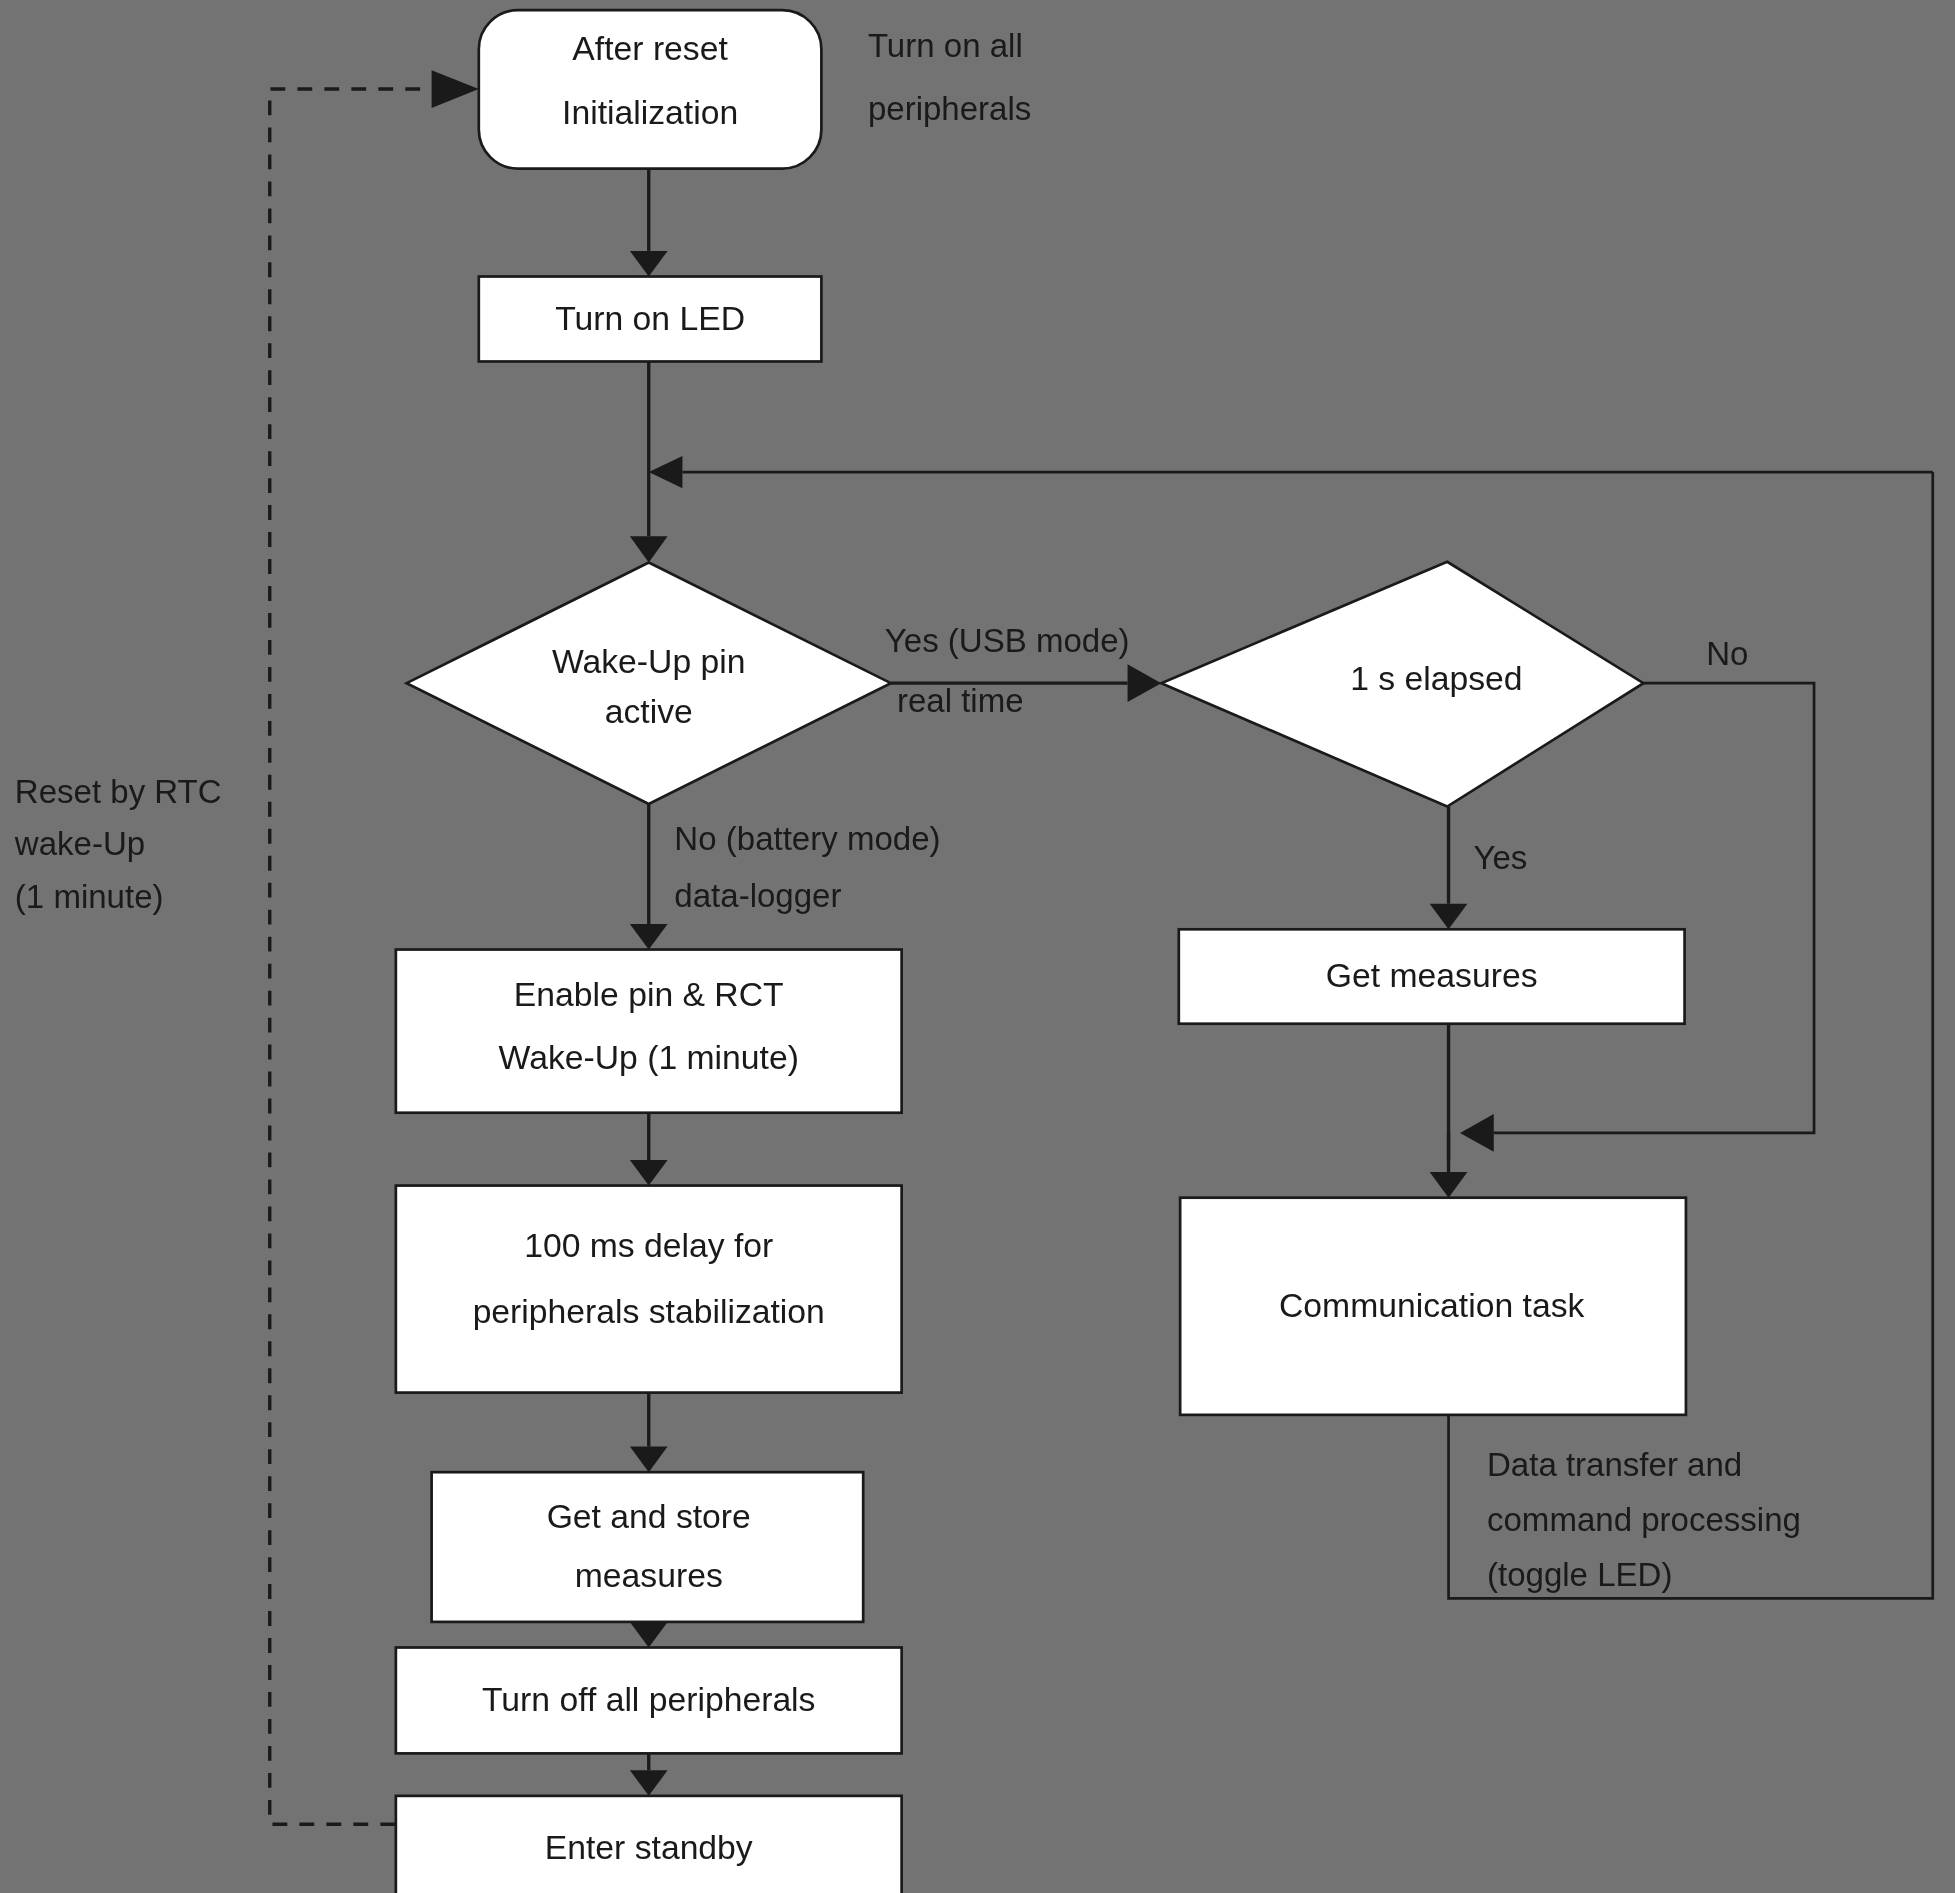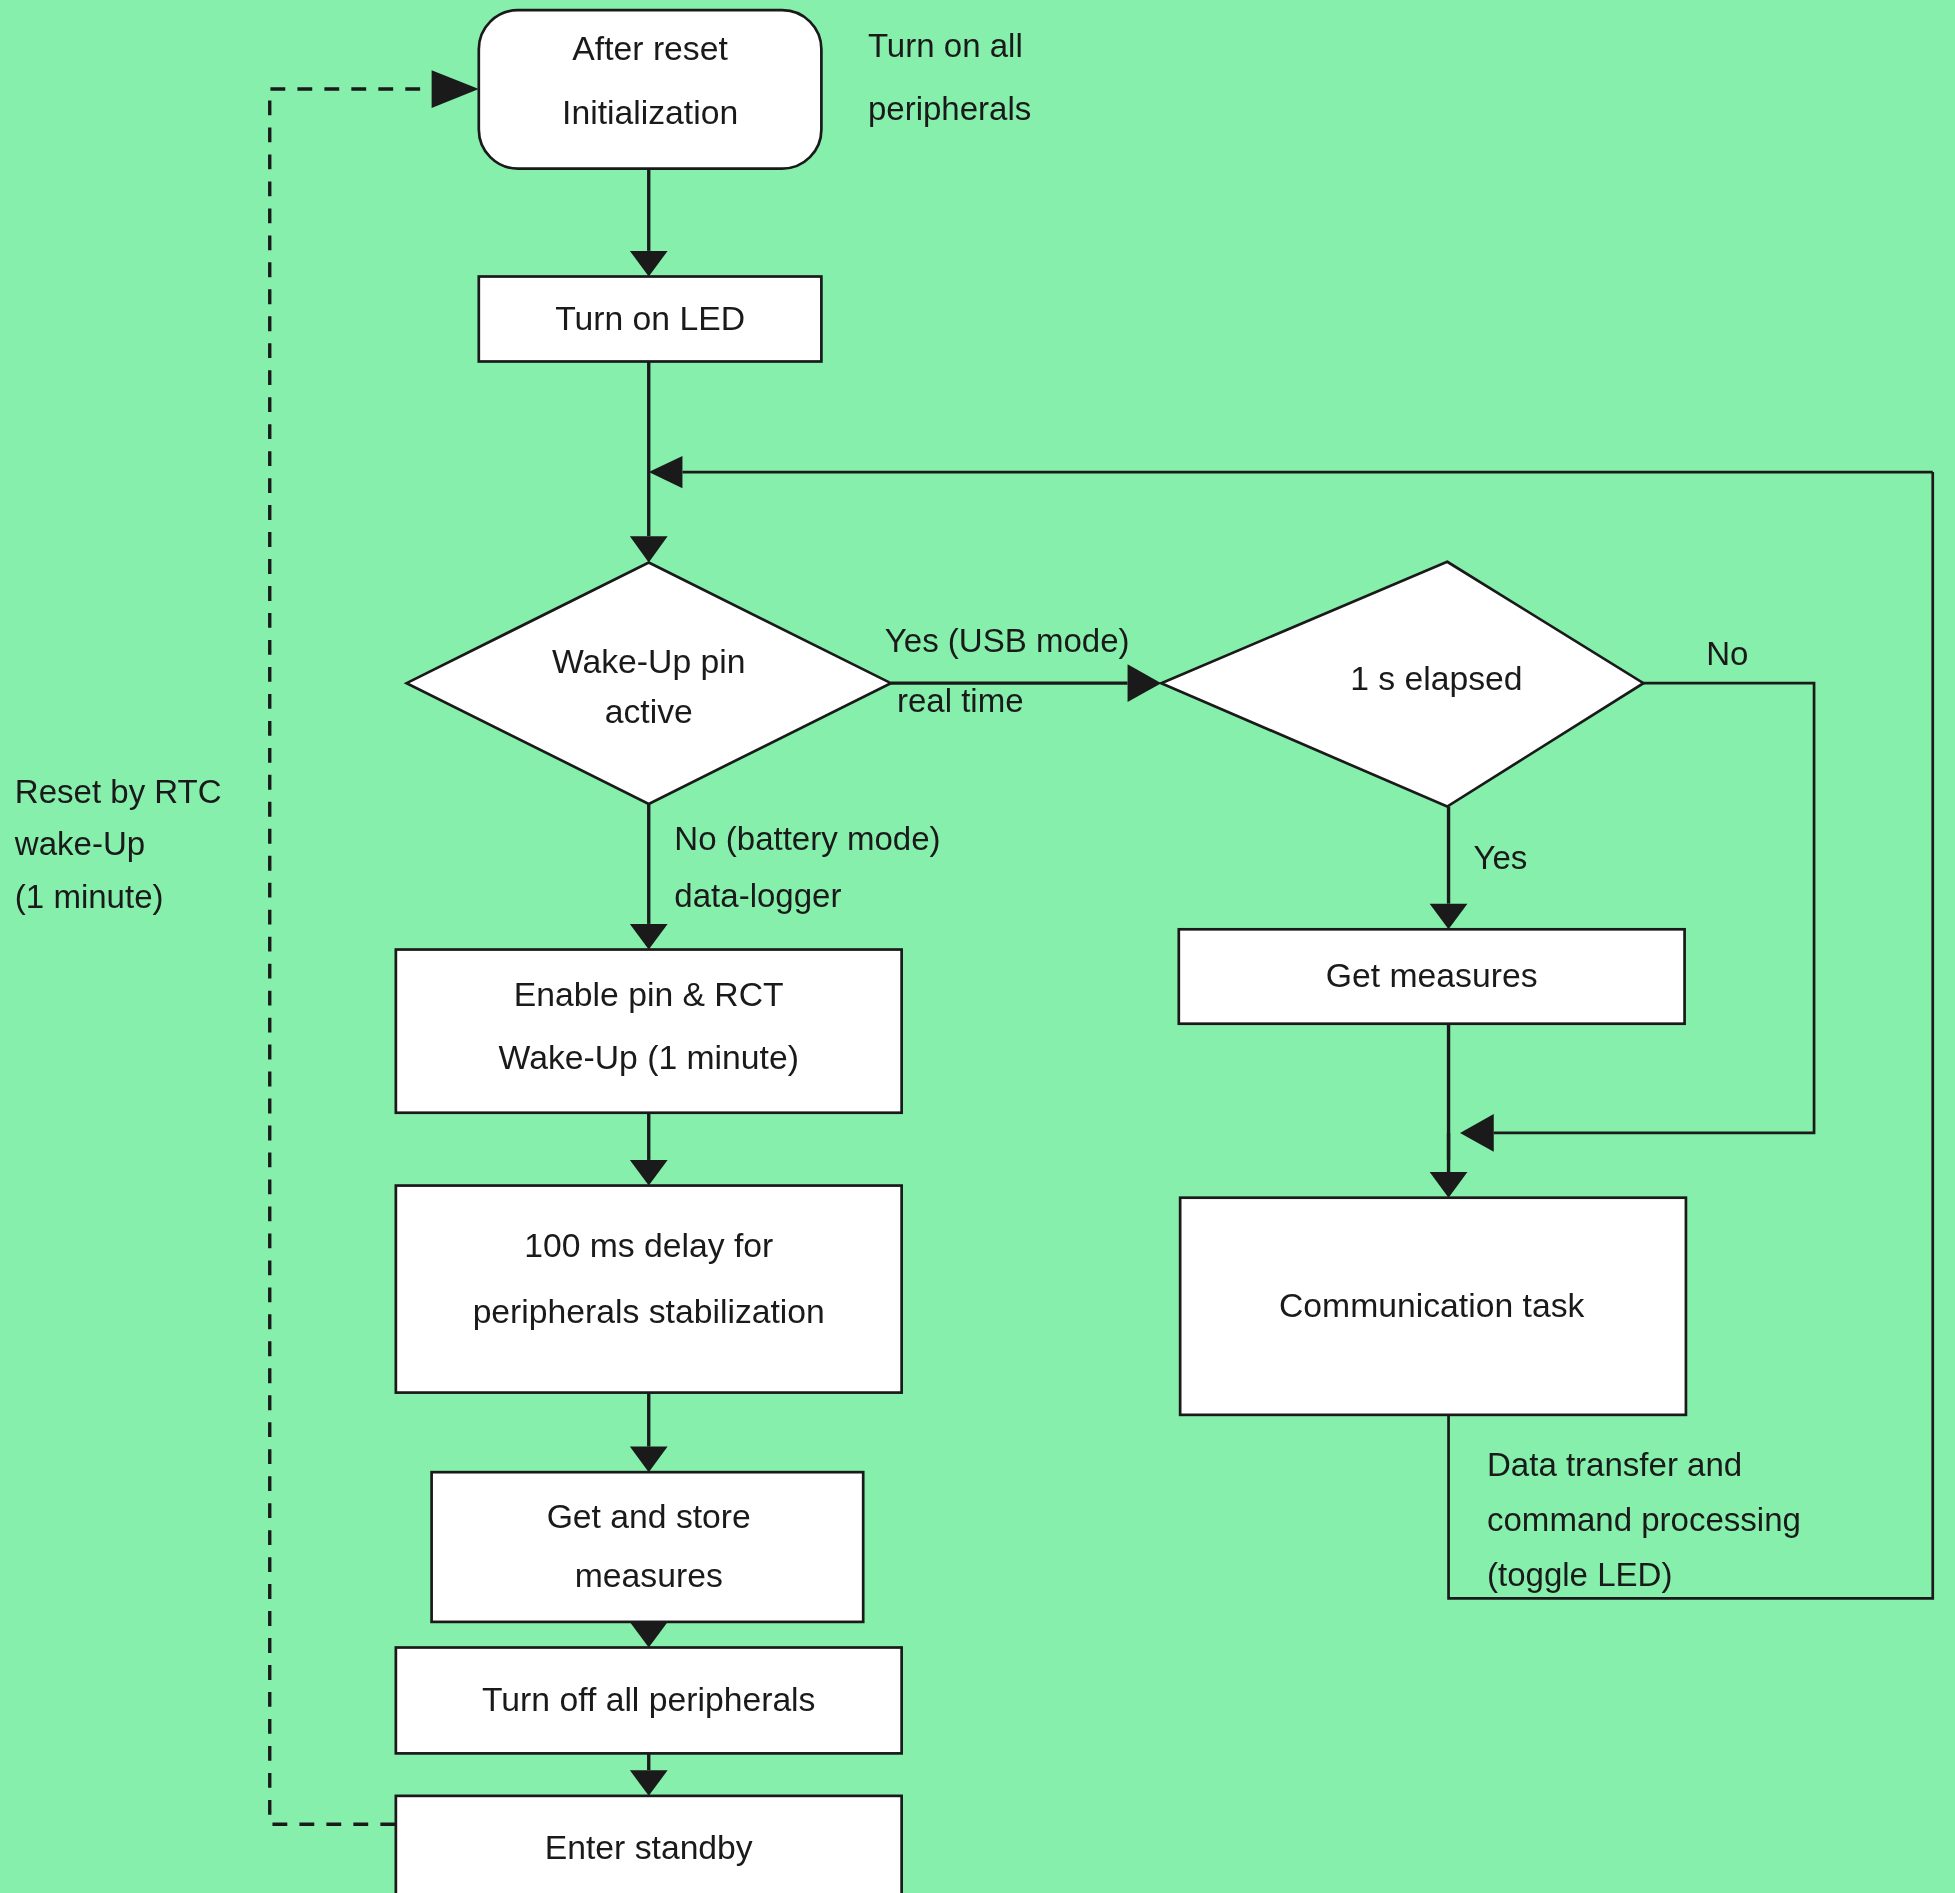--- a/index.html
+++ b/index.html
@@ -10,21 +10,21 @@
   body {
     width: 1955px;
     height: 1893px;
     font-family: "Liberation Sans", sans-serif;
     overflow: hidden;
   }
   #flowchart-root {
     position: relative;
     width: 1955px;
     height: 1893px;
-    background: #86efac;
+    background: #737373;
   }
   svg.fc {
     position: absolute;
     top: 0;
     left: 0;
     width: 1955px;
     height: 1893px;
   }
   .shape-stroke {
     fill: #ffffff;

